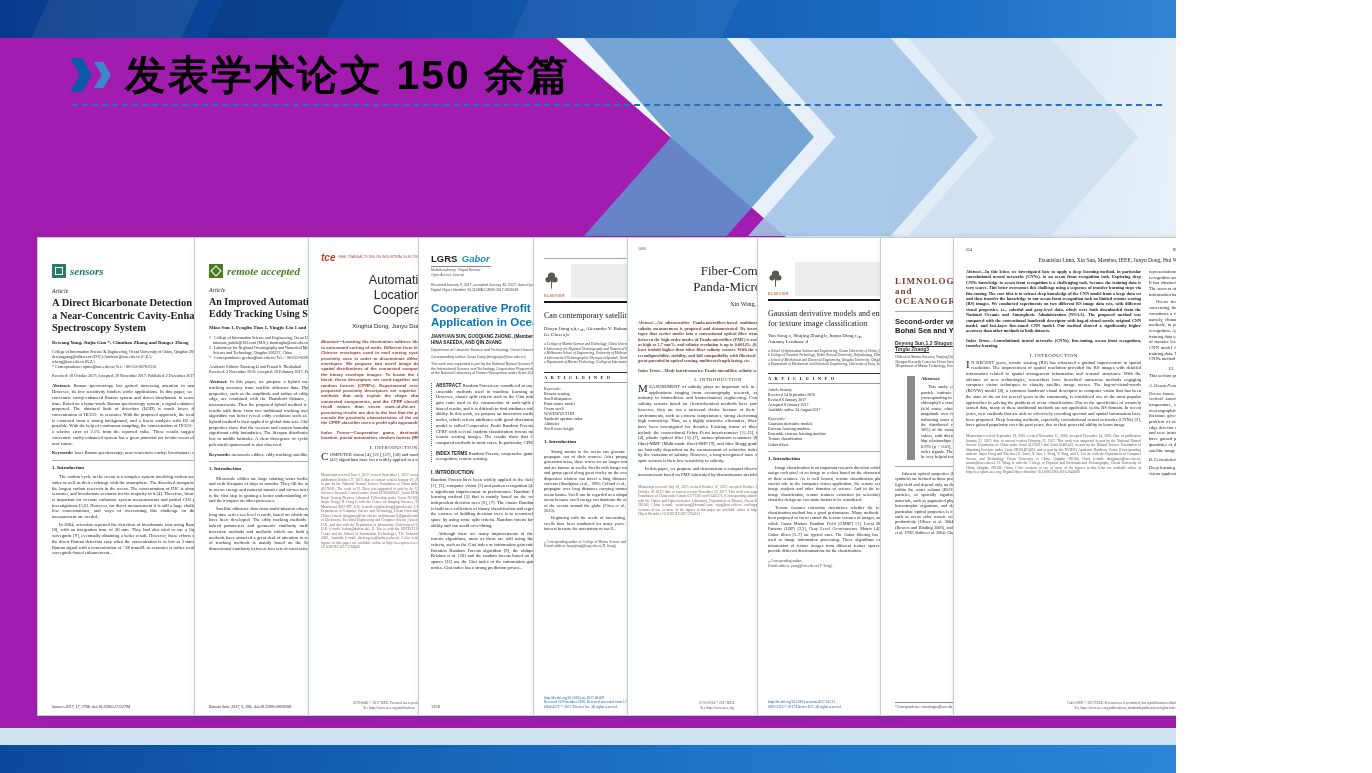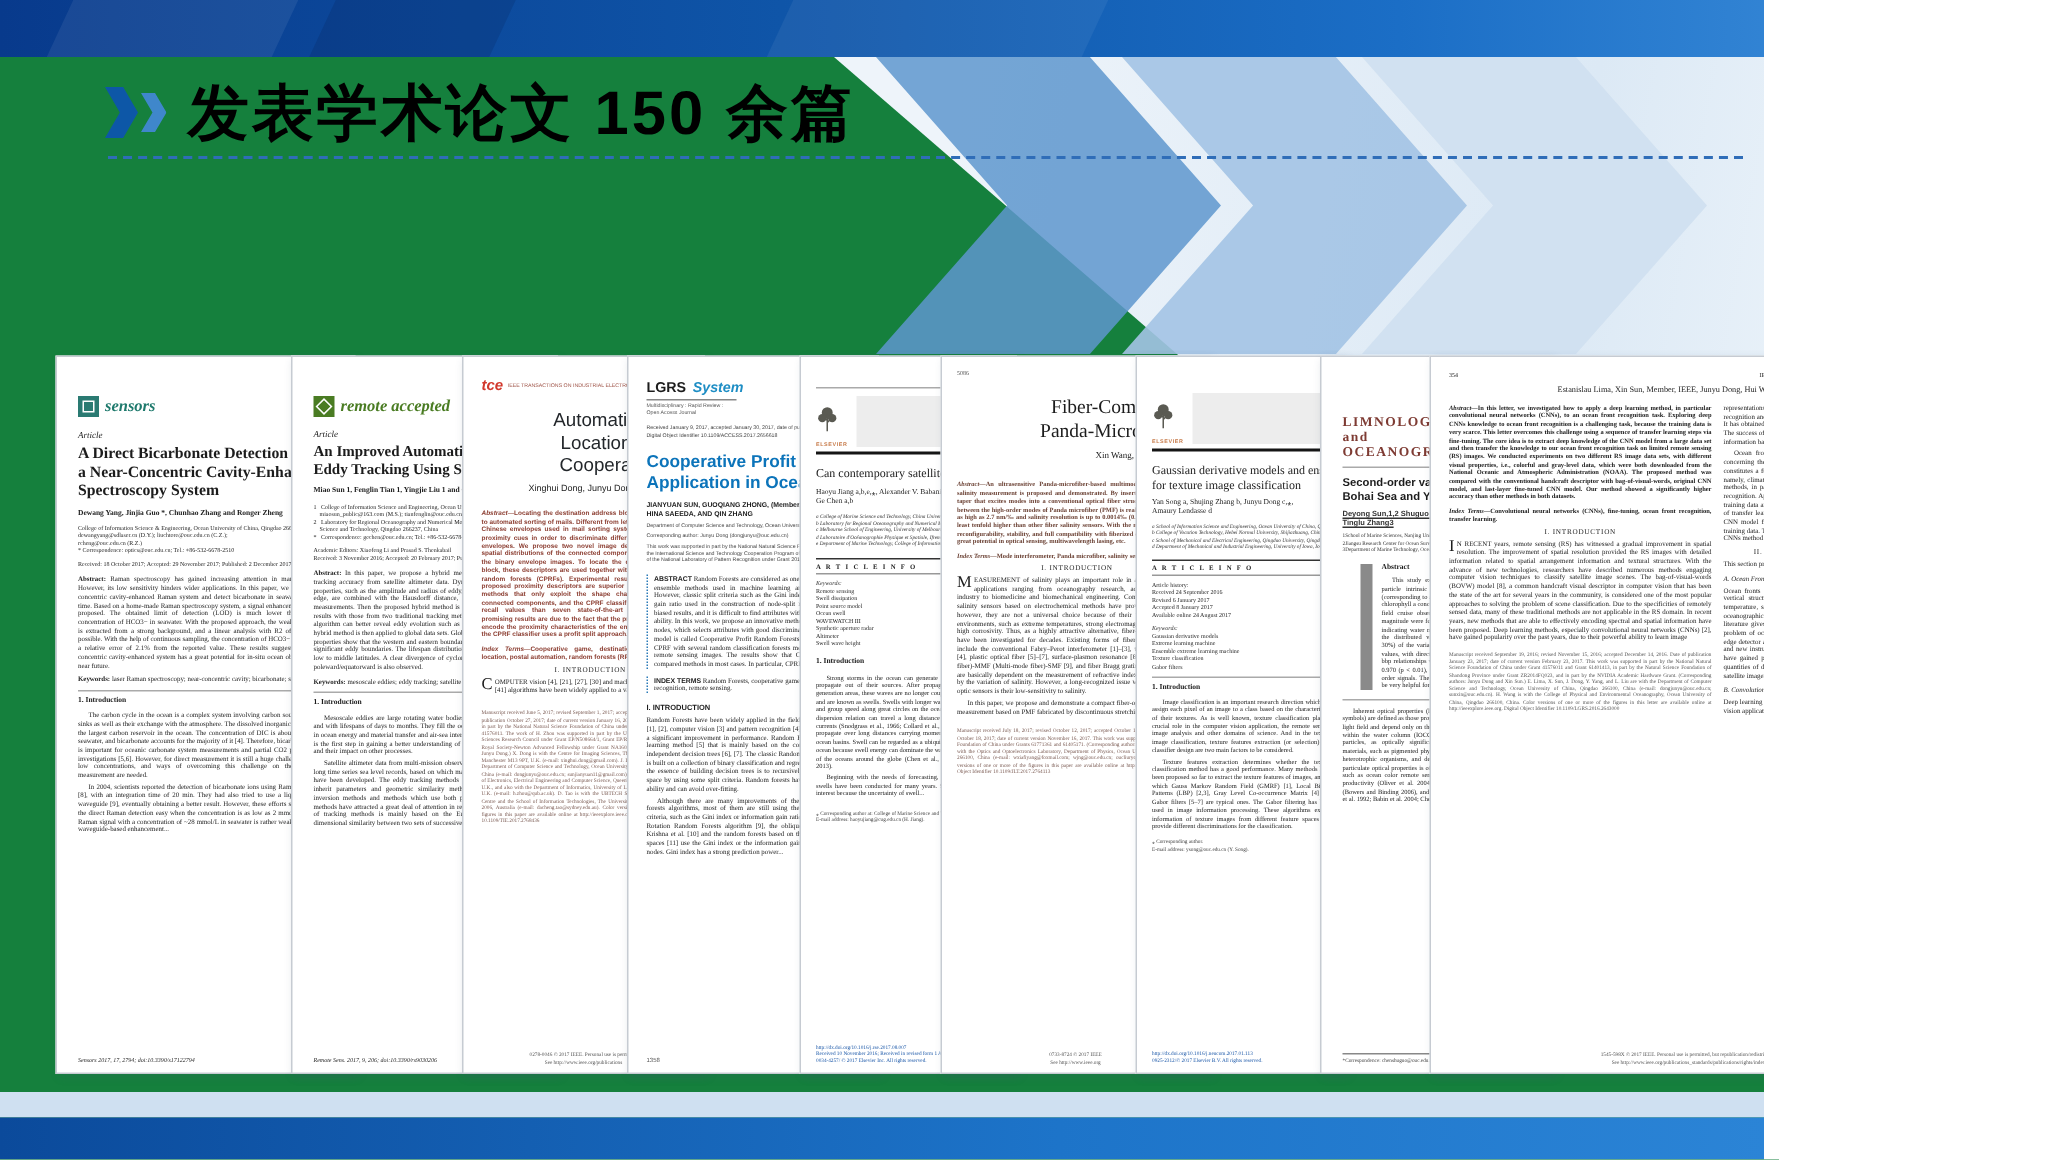--- a/index.html
+++ b/index.html
@@ -1,16 +1,16 @@
 <!DOCTYPE html>
 <html><head>
 <meta charset="utf-8">
 <style>
   body{margin:0;background:#fff}
-  .slide{position:relative;width:1176px;height:773px;background:#15803d;overflow:hidden;font-family:"Liberation Sans",sans-serif}
+  .slide{position:relative;width:1176px;height:773px;background:#a21caf;overflow:hidden;font-family:"Liberation Sans",sans-serif}
   
   .topbar{position:absolute;top:0;left:0;width:1372px;height:38px;background:linear-gradient(90deg,#083a8c,#0f55a8 38%,#1b6ec6 68%,#4394de)}
   .seg{position:absolute;top:0;height:38px}
   .seg1{left:40px;width:150px;background:rgba(255,255,255,.07);transform:skewX(-25deg)}
   .seg2{left:215px;width:120px;background:rgba(5,25,70,.16);transform:skewX(-25deg)}
   .seg3{left:520px;width:210px;background:rgba(255,255,255,.06);transform:skewX(-25deg)}
   
   .bg0{position:absolute;top:38px;left:556px;width:816px;height:212px;background:linear-gradient(100deg,#eef4fa 10%,#dce9f5 60%,#f6fafd);clip-path:polygon(0 0,100% 0,100% 100%,30% 100%)}
   .bgch{position:absolute;top:38px;height:198px;clip-path:polygon(0 0,62% 0,100% 50%,62% 100%,0 100%,38% 50%)}
   .bg1{left:584px;width:230px;background:#5e96ce;opacity:.85}
@@ -178,21 +178,21 @@
       <div class="just t35" style="margin-top:10px;color:#7a5a52">Manuscript received June 5, 2017; revised September 1, 2017; accepted October 3, 2017. Date of publication October 27, 2017; date of current version January 16, 2018. The work was supported in part by the National Natural Science Foundation of China under Grant 61771440 and Grant 41576011. The work of H. Zhou was supported in part by the UK Engineering and Physical Sciences Research Council under Grant EP/N508664/1, Grant EP/R007187/1, and in part by the Royal Society-Newton Advanced Fellowship under Grant NA160342. (Corresponding author: Junyu Dong.) X. Dong is with the Centre for Imaging Sciences, The University of Manchester, Manchester M13 9PT, U.K. (e-mail: xinghui.dong@gmail.com). J. Dong and J. Sun are with the Department of Computer Science and Technology, Ocean University of China, Qingdao 266100, China (e-mail: dongjunyu@ouc.edu.cn; sunjianyuan11@gmail.com). H. Zhou is with the School of Electronics, Electrical Engineering and Computer Science, Queen's University Belfast, Belfast, U.K., and also with the Department of Informatics, University of Leicester, Leicester LE1 7RH, U.K. (e-mail: h.zhou@qub.ac.uk). D. Tao is with the UBTECH Sydney Artificial Intelligence Centre and the School of Information Technologies, The University of Sydney, Sydney, NSW 2006, Australia (e-mail: dacheng.tao@sydney.edu.au). Color versions of one or more of the figures in this paper are available online at http://ieeexplore.ieee.org. Digital Object Identifier 10.1109/TIE.2017.2768436</div>
       <div class="issn pre t35 gray">0278-0046 © 2017 IEEE. Personal use is permitted
 See http://www.ieee.org/publications</div>
     </div>
   </div>
 
   <div class="page" id="pg4">
     <div class="pin sans" style="padding:10px 10px 8px 12px">
       <div>
         <span class="b" style="font-size:9.5px">LGRS</span>
-        <span class="b i" style="font-size:9.5px;color:#1d8dc4">System</span>
+        <span class="b i" style="font-size:9.5px;color:#1d8dc4">Gabor</span>
         <div class="t35 gray" style="border-top:1px solid #888;width:60px;padding-top:1px">Multidisciplinary : Rapid Review : Open Access Journal</div>
       </div>
       <div class="pre t35" style="margin-top:6px;color:#444">Received January 9, 2017, accepted January 30, 2017, date of publication February 6, 2017, date of current version March 13, 2017.
 Digital Object Identifier 10.1109/ACCESS.2017.2656618</div>
       <div class="b pre" style="font-size:11.5px;line-height:14px;margin-top:9px;color:#0c74ba">Cooperative Profit Random Forests With
 Application in Ocean Front Recognition</div>
       <div class="b pre t45" style="margin-top:5px">JIANYUAN SUN, GUOQIANG ZHONG, (Member, IEEE),
 HINA SAEEDA, AND QIN ZHANG</div>
       <div class="pre t35" style="margin-top:3px;color:#444">Department of Computer Science and Technology, Ocean University of China, Qingdao 266100, China</div>
       <div class="pre t35" style="margin-top:2px;color:#444">Corresponding author: Junyu Dong (dongjunyu@ouc.edu.cn)</div>

